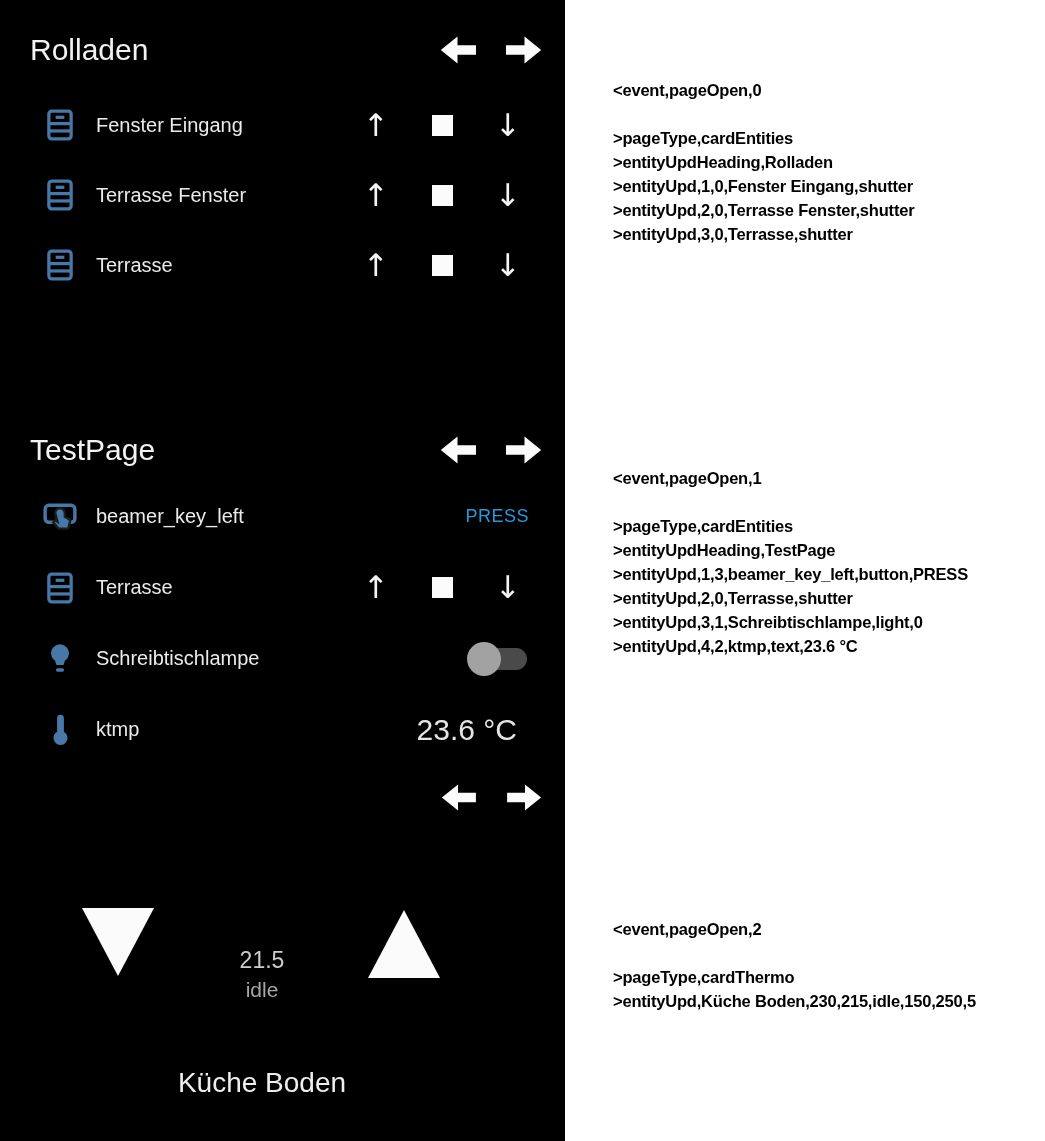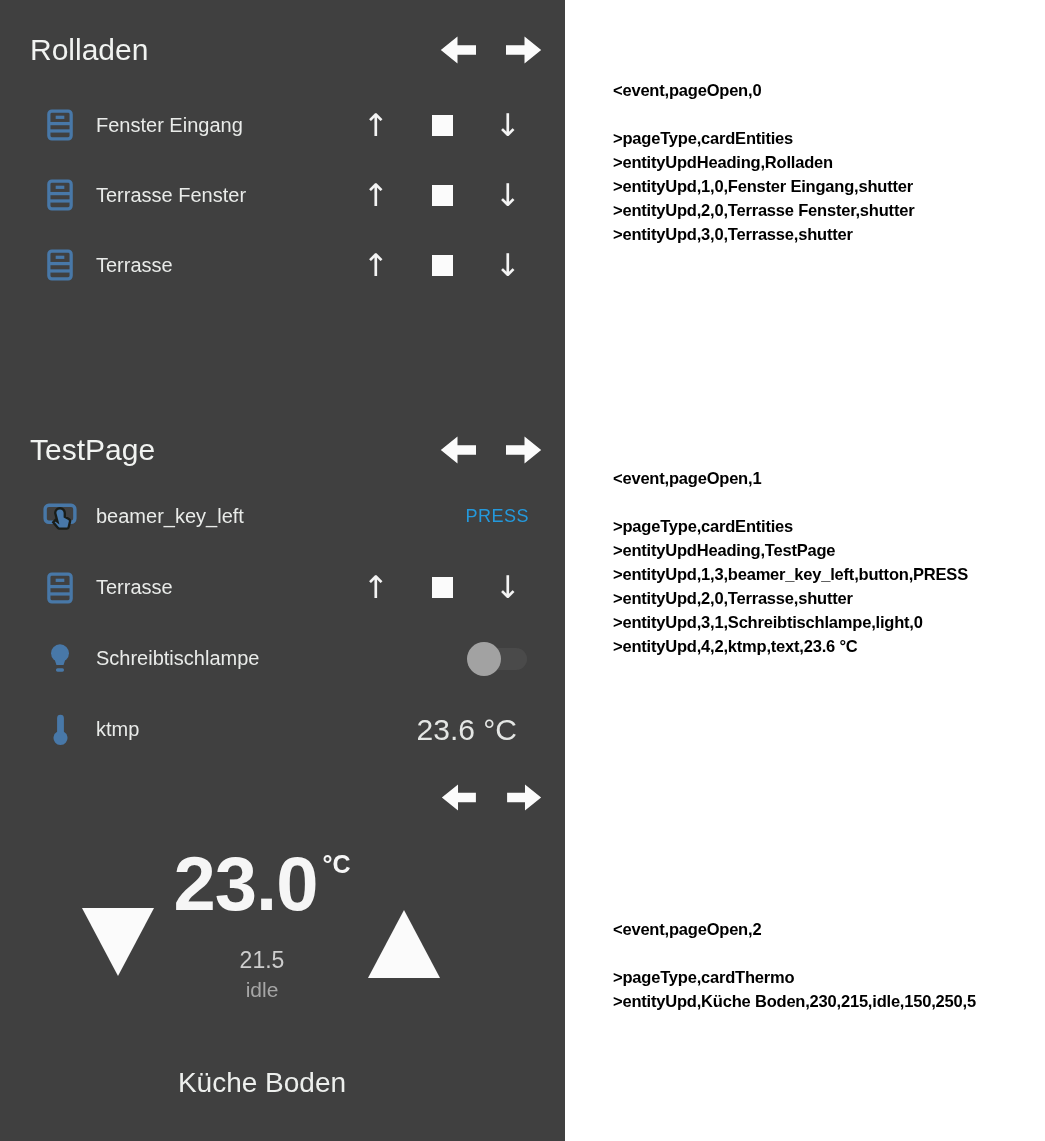--- a/index.html
+++ b/index.html
@@ -3,21 +3,21 @@
 <meta charset="utf-8">
 <style>
   * { margin:0; padding:0; box-sizing:border-box; }
   html,body { width:1045px; height:1141px; }
   body {
     position:relative; background:#ffffff; overflow:hidden;
     font-family:"Liberation Sans", sans-serif;
   }
 
   
-  .panel { position:absolute; left:0; top:0; width:565px; height:1141px; background:#404040; color:#eceeec; }
+  .panel { position:absolute; left:0; top:0; width:565px; height:1141px; background:#000000; color:#eceeec; }
   .card { position:absolute; left:0; width:565px; }
   #card0 { top:0; height:400px; }
   #card1 { top:400px; height:362px; }
   #card2 { top:762px; height:379px; }
 
   .card-header { position:absolute; top:28px; left:30px; right:23px; height:44px;
                  display:flex; justify-content:space-between; align-items:center; }
   .card-title { font-size:30px; color:#f1f3f1; font-weight:400; }
   .nav { display:flex; gap:30px; align-items:center; }
   .nav svg { display:block; cursor:pointer; }
@@ -227,24 +227,20 @@
 
   <div class="card" id="card2">
     <div class="thermo-nav">
       <svg width="35" height="29">
           <use href="#i-arrow-left"></use>
         </svg>
       <svg width="35" height="29">
           <use href="#i-arrow-right"></use>
         </svg>
     </div>
-    <div class="temp-wrap">
-      <span class="temp-big">23.0</span>
-      <span class="temp-unit">°C</span>
-    </div>
     <div class="tri tri-down"></div>
     <div class="tri tri-up"></div>
     <div class="t-center t-target">21.5</div>
     <div class="t-center t-state">idle</div>
     <div class="t-center t-name">Küche Boden</div>
   </div>
 
 </div>
 
 <div class="proto" id="proto0">

